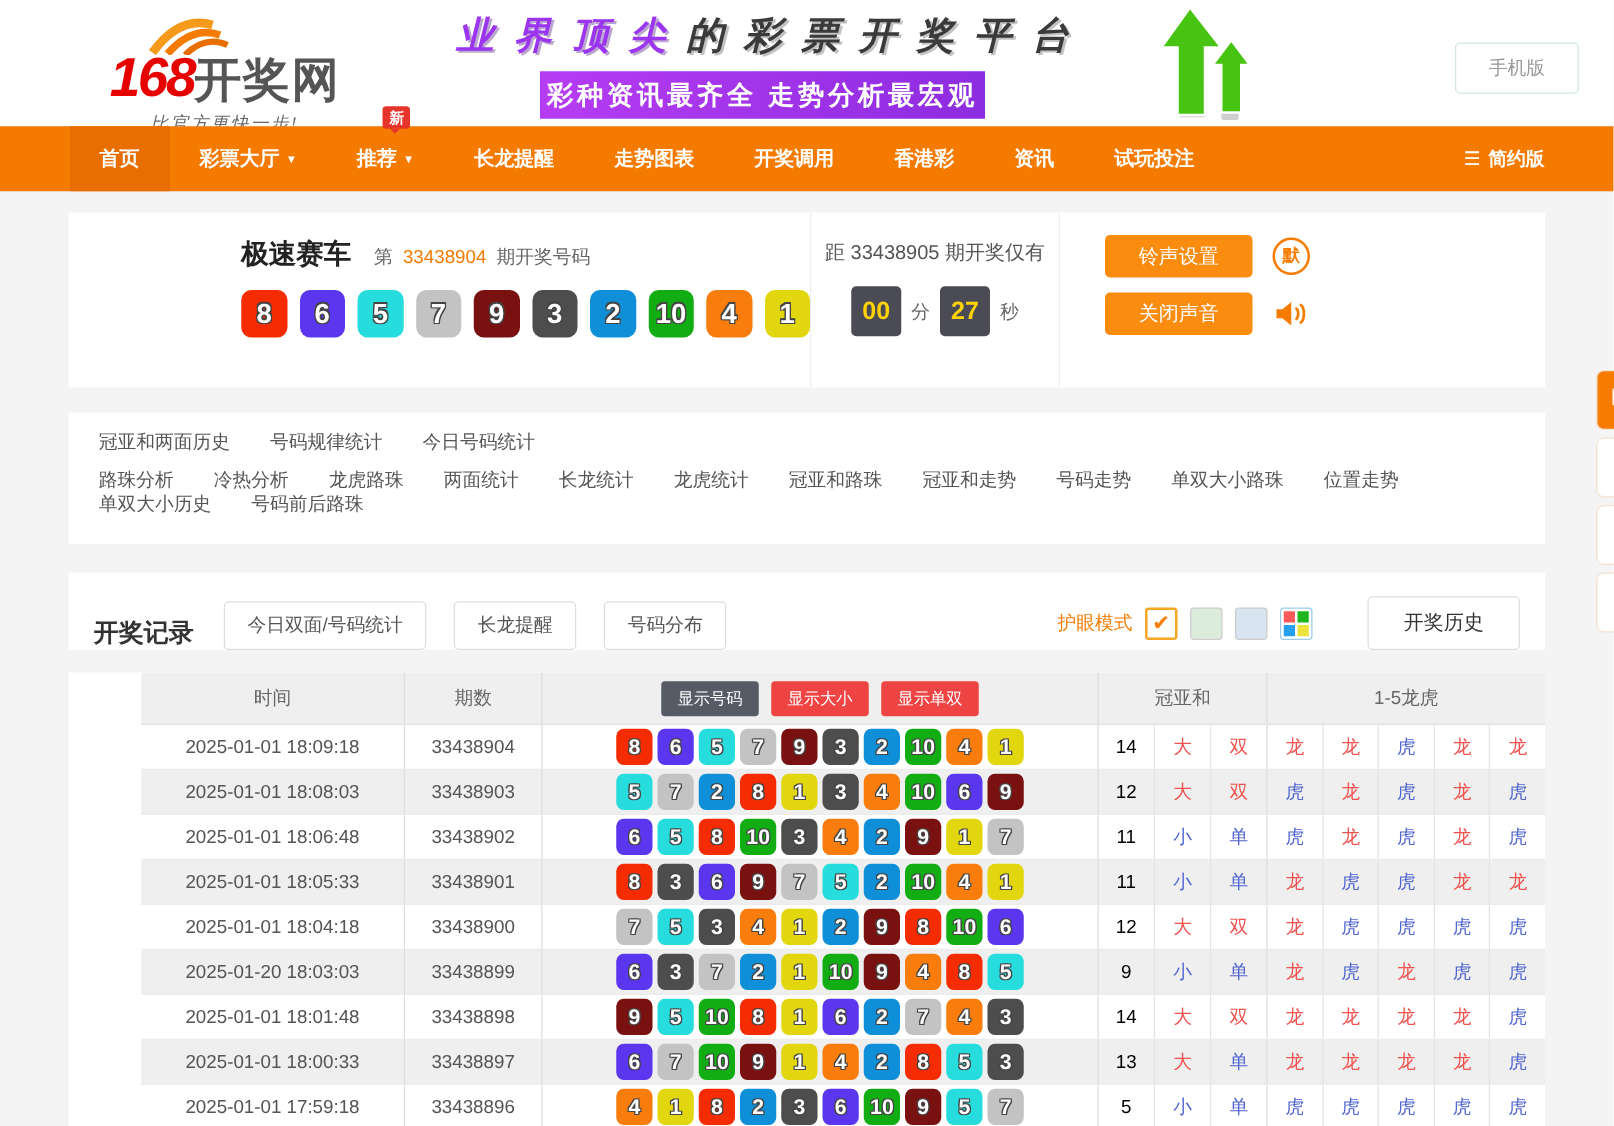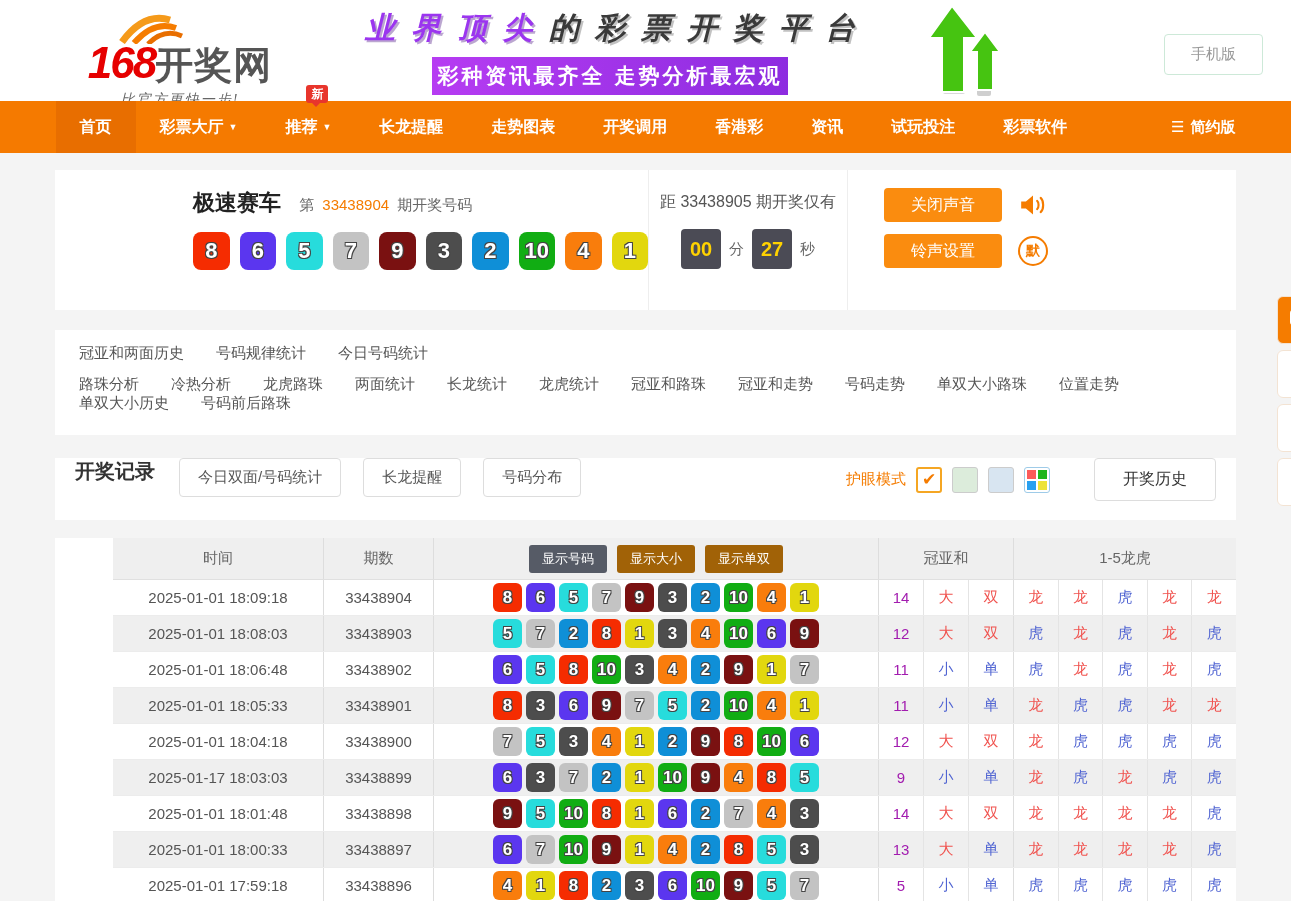--- a/index.html
+++ b/index.html
@@ -62,21 +62,21 @@
   .sound-row { display:flex; align-items:center; gap:16px; margin-bottom:12px; }
   .orange-btn { background:#fa8c0f; color:#fff; font-size:16px; border:none; border-radius:4px; width:118px; height:34px; cursor:pointer; }
   .mo-badge { width:30px; height:30px; border:2px solid #f57c00; border-radius:50%; color:#f57c00; font-size:14px; font-weight:bold; display:flex; align-items:center; justify-content:center; }
 
   
   .links-panel { margin-top:20px; padding:14px 24px 10px; }
   .links-row { margin-bottom:12px; }
   .qlink { color:#555; font-size:15px; text-decoration:none; margin-right:32px; cursor:pointer; display:inline-block; }
 
   
-  .records-bar { margin-top:23px; height:62px; display:flex; align-items:flex-start; padding:0 20px; }
+  .records-bar { margin-top:23px; height:62px; display:flex; align-items:flex-end; padding:0 20px; }
   .records-title { font-size:20px; font-weight:bold; color:#333; margin-right:24px; }
   .rec-btn { border:1px solid #ddd; background:#fff; border-radius:4px; color:#555; font-size:15px; padding:9px 18px; margin-right:22px; cursor:pointer; }
   .eye-zone { margin-left:auto; display:flex; align-items:center; gap:10px; }
   .eye-label { color:#f57c00; font-size:15px; }
   .eye-check { width:26px; height:26px; border:2px solid #f5a623; border-radius:3px; background:#fff; color:#f57c00; font-size:17px; font-weight:bold; display:flex; align-items:center; justify-content:center; cursor:pointer; }
   .swatch { width:26px; height:26px; border:1px solid #ccc; border-radius:3px; cursor:pointer; }
   .swatch.green { background:#dcecdb; }
   .swatch.blue { background:#d8e5f1; }
   .swatch.multi { display:grid; grid-template-columns:1fr 1fr; grid-template-rows:1fr 1fr; gap:2px; padding:2px; background:#fff; border-color:#9ecbe8; }
   .swatch.multi i:nth-child(1){background:#fb5b5b;} .swatch.multi i:nth-child(2){background:#1eb51e;}
@@ -86,29 +86,29 @@
   
   .table-panel { margin-top:18px; padding:0 0 0 20px; }
   .tgrid { display:grid; grid-template-columns:210px 110px 1fr 45px 45px 45px repeat(5,44.6px); align-items:center;margin-left:38px; }
   .thead { height:42px; background:#efefef; color:#666; font-size:15px; border-bottom:1px solid #e0e0e0; }
   .thead > div { height:100%; display:flex; align-items:center; justify-content:center; }
   .bl { border-left:1px solid #ddd; }
   .bl-lite { border-left:1px solid #e4e4e4; }
   .col-sum-h { grid-column:span 3; }
   .col-drg-h { grid-column:span 5; }
   .toggles { display:flex; gap:10px; justify-content:center; }
-  .toggle-btn { border:none; border-radius:3px; color:#fff; font-size:13px; padding:5px 13px; background:#a16207; cursor:pointer; }
+  .toggle-btn { border:none; border-radius:3px; color:#fff; font-size:13px; padding:5px 13px; background:#ef4444; cursor:pointer; }
   .toggle-btn.active { background:#565b66; }
   .trow { height:36px; font-size:15px; color:#555; border-bottom:1px solid #ececec; background:#fff; }
   .trow:nth-child(even) { background:#efefef; }
   .trow > div { height:100%; display:flex; align-items:center; justify-content:center; }
   .cell-balls { gap:4px; }
   .txt-red { color:#f0534f; }
   .txt-blue { color:#5064d2; }
-  .sum-val { color:#a21caf; }
+  .sum-val { color:#000000; }
 
   
   .side-col { position:fixed; right:-34px; top:296px; width:48px; z-index:50; }
   .side-tile { width:48px; height:48px; margin-bottom:6px; background:#fff; border:1px solid #f3e3d3; border-radius:6px; display:flex; flex-direction:column; align-items:center; justify-content:center; color:#f57c00; font-size:13px; cursor:pointer; }
   .side-tile.orange { background:#f57c00; color:#fff; }
 </style>
 </head>
 <body>
 
 <div class="viewport">
@@ -166,23 +166,20 @@
           <span>开奖调用</span>
         </a>
         <a class="nav-item">
           <span>香港彩</span>
         </a>
         <a class="nav-item">
           <span>资讯</span>
         </a>
         <a class="nav-item">
           <span>试玩投注</span>
-        </a>
-        <a class="nav-item">
-          <span>彩票软件</span>
         </a>
         <div class="nav-right">
           <span class="list-ico">☰</span>
           <span>简约版</span>
         </div>
       </div>
   </div>
 
   <div class="container">
 
@@ -217,30 +214,30 @@
         <div class="count-boxes">
           <div class="count-box">00</div>
           <span class="count-unit">分</span>
           <div class="count-box">27</div>
           <span class="count-unit">秒</span>
         </div>
       </div>
 
       <div class="sound-block">
         <div class="sound-row">
+          <button class="orange-btn">铃声设置</button>
+          <div class="mo-badge">默</div>
+        </div>
+        <div class="sound-row">
           <button class="orange-btn">关闭声音</button>
           <svg width="30" height="26" viewBox="0 0 24 22">
             <path d="M2 8v6h4l6 5V3L6 8H2z" fill="#f57c00"></path>
             <path d="M15.5 7.5c1.6 1.2 1.6 5.8 0 7" stroke="#f57c00" stroke-width="1.8" fill="none" stroke-linecap="round"></path>
             <path d="M18.5 5c2.8 2.4 2.8 9.6 0 12" stroke="#f57c00" stroke-width="1.8" fill="none" stroke-linecap="round"></path>
           </svg>
-        </div>
-        <div class="sound-row">
-          <button class="orange-btn">铃声设置</button>
-          <div class="mo-badge">默</div>
         </div>
       </div>
     </div>
 
     <div class="card links-panel">
       <div class="links-row"><a class="qlink">冠亚和两面历史</a><a class="qlink">号码规律统计</a><a class="qlink">今日号码统计</a></div>
       <div class="links-row"><a class="qlink">路珠分析</a><a class="qlink">冷热分析</a><a class="qlink">龙虎路珠</a><a class="qlink">两面统计</a><a class="qlink">长龙统计</a><a class="qlink">龙虎统计</a><a class="qlink">冠亚和路珠</a><a class="qlink">冠亚和走势</a><a class="qlink">号码走势</a><a class="qlink">单双大小路珠</a><a class="qlink">位置走势</a><a class="qlink">单双大小历史</a><a class="qlink">号码前后路珠</a></div>
     </div>
 
     <div class="card records-bar">
@@ -388,21 +385,21 @@
             <div class="bl sum-val">12</div>
             <div class="bl-lite txt-red">大</div>
             <div class="bl-lite txt-red">双</div>
             <div class="bl txt-red">龙</div>
             <div class="bl-lite txt-blue">虎</div>
             <div class="bl-lite txt-blue">虎</div>
             <div class="bl-lite txt-blue">虎</div>
             <div class="bl-lite txt-blue">虎</div>
           </div>
           <div class="tgrid trow">
-            <div>2025-01-17 18:03:03</div>
+            <div>2025-01-20 18:03:03</div>
             <div class="bl">33438899</div>
             <div class="bl cell-balls">
               <span class="ball small" style="background: rgb(91, 54, 239);">6</span>
               <span class="ball small" style="background: rgb(77, 77, 77);">3</span>
               <span class="ball small" style="background: rgb(195, 195, 195);">7</span>
               <span class="ball small" style="background: rgb(15, 143, 215);">2</span>
               <span class="ball small" style="background: rgb(226, 215, 14);">1</span>
               <span class="ball small" style="background: rgb(17, 173, 19);">10</span>
               <span class="ball small" style="background: rgb(122, 17, 17);">9</span>
               <span class="ball small" style="background: rgb(249, 125, 12);">4</span>

